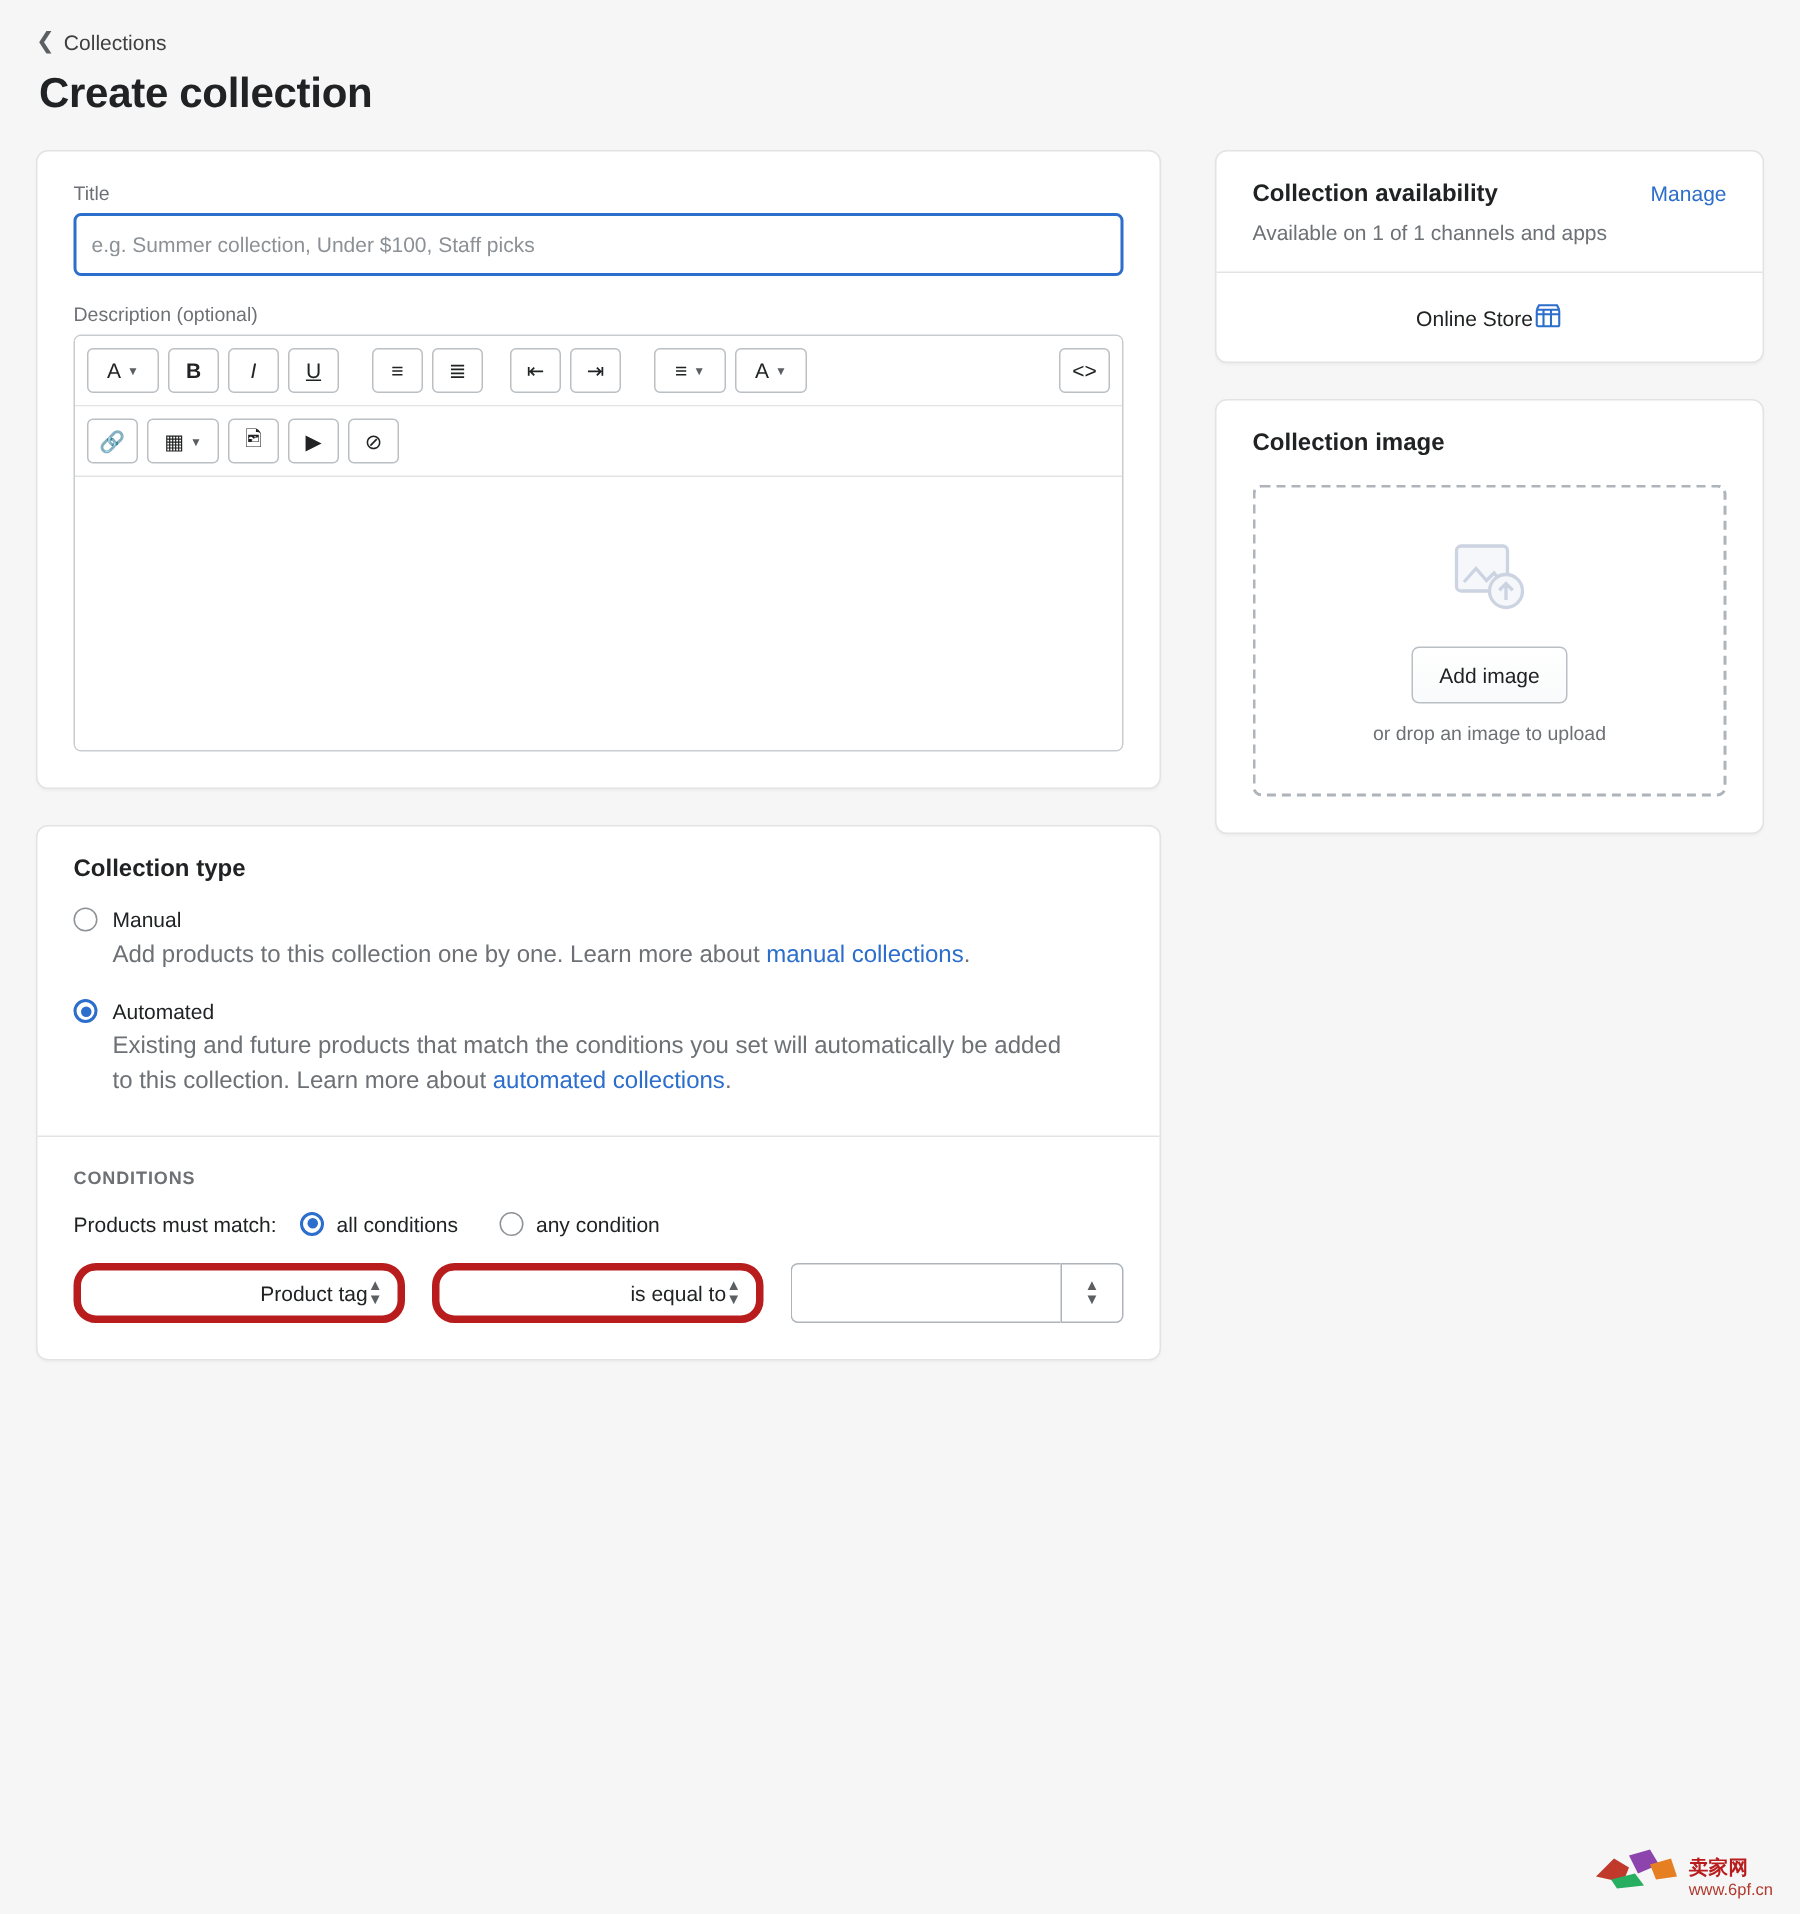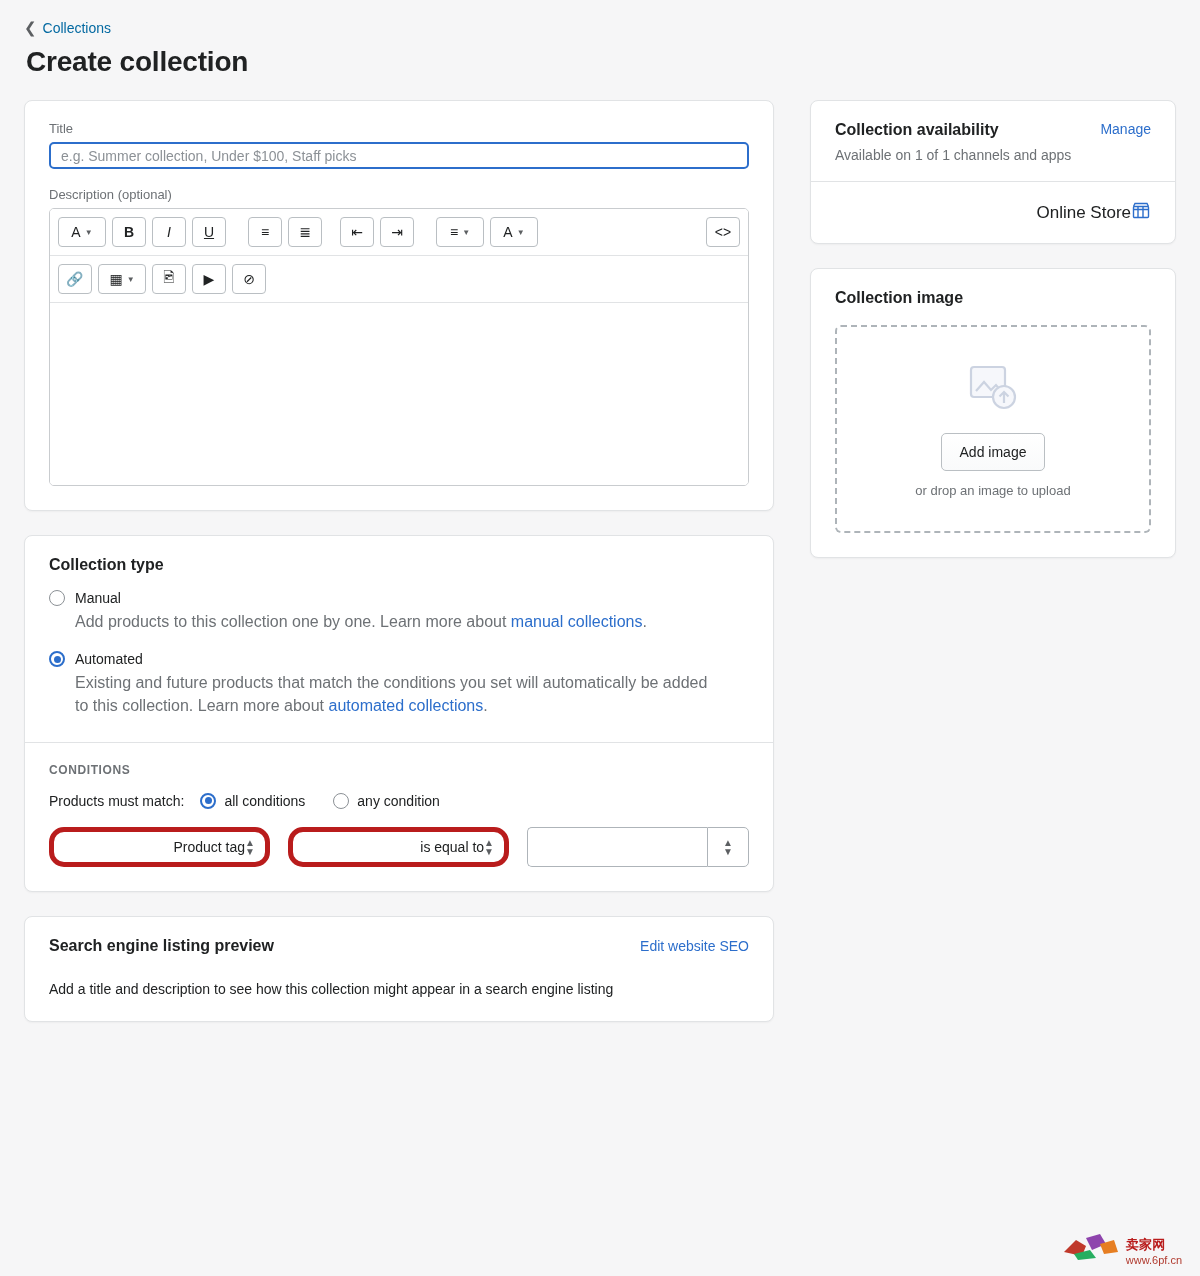--- a/index.html
+++ b/index.html
@@ -18,21 +18,21 @@
   
   .breadcrumb {
     display: flex; align-items: center; gap: 6px;
     font-size: 14px; color: #5c5f62;
     margin-bottom: 10px;
   }
   .breadcrumb .chev {
     font-size: 15px; line-height: 1; color: #5c5f62;
     display: inline-block; transform: translateY(-1px);
   }
-  .breadcrumb a { color: #0369a1; text-decoration: none; }
+  .breadcrumb a { color: #404040; text-decoration: none; }
   .page-title {
     font-size: 28px; font-weight: 700; letter-spacing: -0.2px;
     margin: 0 0 22px 2px;
   }
   
   .cols { display: flex; gap: 36px; align-items: flex-start; }
   .col-main { width: 750px; }
   .col-side { width: 378px; }
   .card {
     background: #fff;
@@ -40,21 +40,21 @@
     border-radius: 8px;
     box-shadow: 0 1px 2px rgba(0,0,0,0.04);
     margin-bottom: 24px;
   }
   .card-pad { padding: 20px 24px 24px; }
   .divider { height: 1px; background: #e1e3e5; width: 100%; }
 
   
   .label { font-size: 13px; color: #6d7175; margin-bottom: 6px; }
   .text-input {
-    width: 100%; height: 27px;
+    width: 100%; height: 42px;
     border: 2px solid #2c6ecb;
     border-radius: 5px;
     padding: 0 10px;
     font-size: 14px;
     color: #202223;
     outline: none;
     background: #fff;
   }
   .text-input::placeholder { color: #8c9196; }
 
@@ -147,22 +147,22 @@
   
   .seo-head { display: flex; justify-content: space-between; align-items: baseline; }
   .link { color: #2c6ecb; font-size: 14px; text-decoration: none; cursor: pointer; }
   .seo-body { font-size: 14px; color: #202223; margin-top: 26px; }
 
   
   .side-head { display: flex; justify-content: space-between; align-items: flex-start; }
   .side-title { font-size: 16px; font-weight: 700; margin: 0; }
   .side-sub { font-size: 14px; color: #6d7175; margin: 8px 0 0; }
   .channel-row {
-    display: flex; align-items: center; justify-content: flex-end;
-    padding: 18px 24px; font-size: 17px;
+    display: flex; align-items: center; justify-content: center;
+    padding: 18px 24px; font-size: 14px;
   }
   .dropzone {
     margin: 18px 24px 24px;
     border: 2px dashed #aeb4b9; border-radius: 6px;
     height: 208px;
     display: flex; flex-direction: column; align-items: center; justify-content: center;
     gap: 12px;
   }
   .dz-icon { opacity: .5; }
   .btn-add-image {
@@ -319,29 +319,20 @@
             </div>
             <div class="sel-val-wrap">
               <input class="val-input" type="text" placeholder="" style="">
               <span class="val-btn">▲<br>▼</span>
             </div>
           </div>
 
         </div>
       </div>
 
-      <div class="card">
-        <div class="card-pad">
-          <div class="seo-head">
-            <h2 class="section-title" style="margin:0;">Search engine listing preview</h2>
-            <a class="link" href="#">Edit website SEO</a>
-          </div>
-          <div class="seo-body">Add a title and description to see how this collection might appear in a search engine listing</div>
-        </div>
-      </div>
     </div>
 
     <div class="col-side">
 
       <div class="card">
         <div class="card-pad" style="padding-bottom:18px;">
           <div class="side-head">
             <h2 class="side-title">Collection availability</h2>
             <a class="link" href="#">Manage</a>
           </div>

